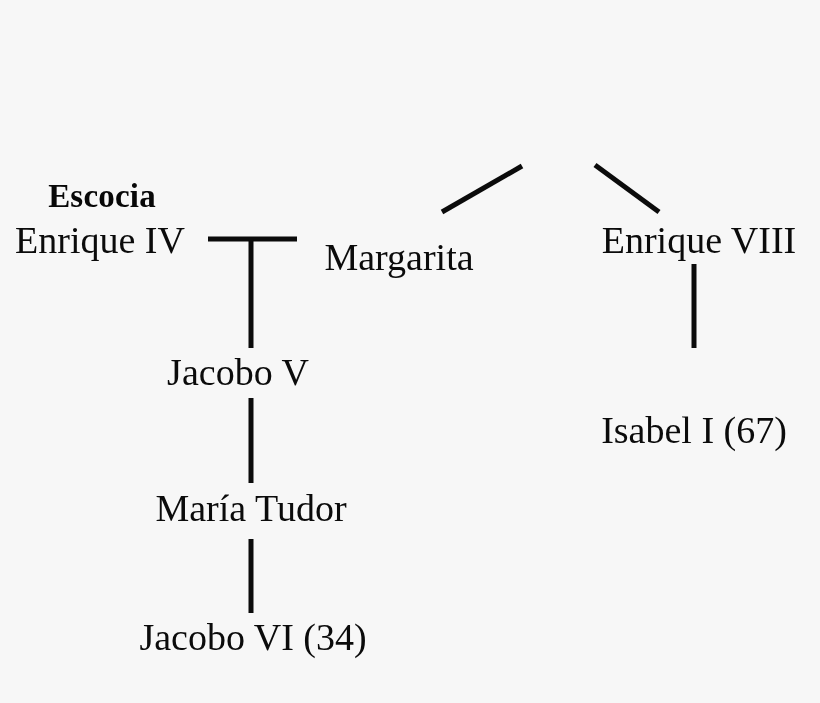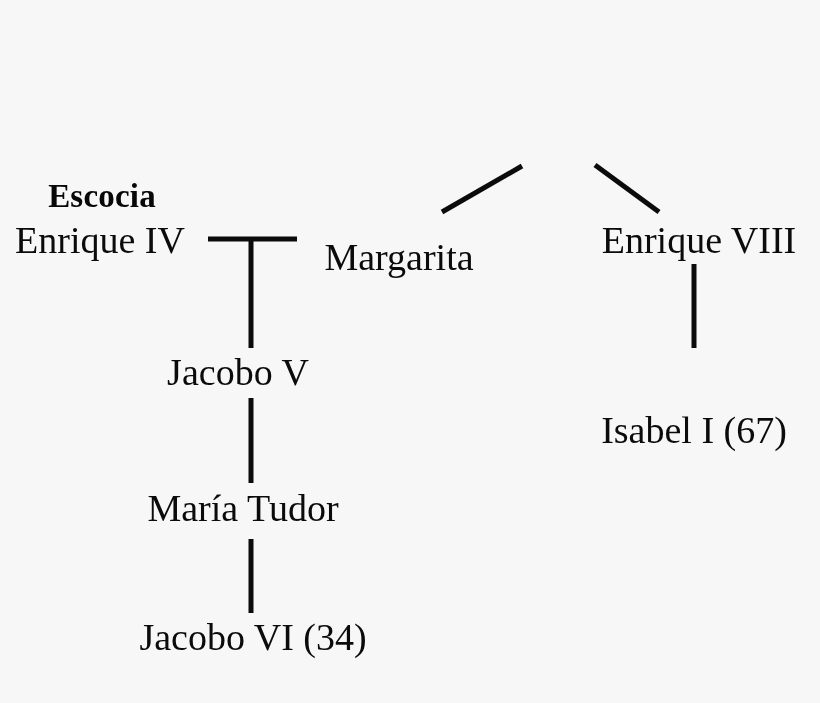--- a/index.html
+++ b/index.html
@@ -61,16 +61,16 @@
       <line x1="251" y1="539" x2="251" y2="613" stroke="#0b0b0b" stroke-width="5" stroke-linecap="butt"></line>
     </svg>
 
   <div class="region-title" style="left: 102px; top: 156px; margin-top: 40px;">Escocia</div>
 
   <div class="node" style="left: 100px; top: 240px;">Enrique IV</div>
   <div class="node" style="left: 399px; top: 240px; margin-top: 17px;">Margarita</div>
   <div class="node" style="left: 699px; top: 240px;">Enrique VIII</div>
   <div class="node" style="left: 238px; top: 372px;">Jacobo V</div>
   <div class="node" style="left: 694px; top: 382px; margin-top: 48px;">Isabel I (67)</div>
-  <div class="node" style="left: 243px; top: 508px;">María Tudor</div>
+  <div class="node" style="left: 251px; top: 508px;">María Tudor</div>
   <div class="node" style="left: 253px; top: 637px;">Jacobo VI (34)</div>
 
 </div>
 
 </body></html>

